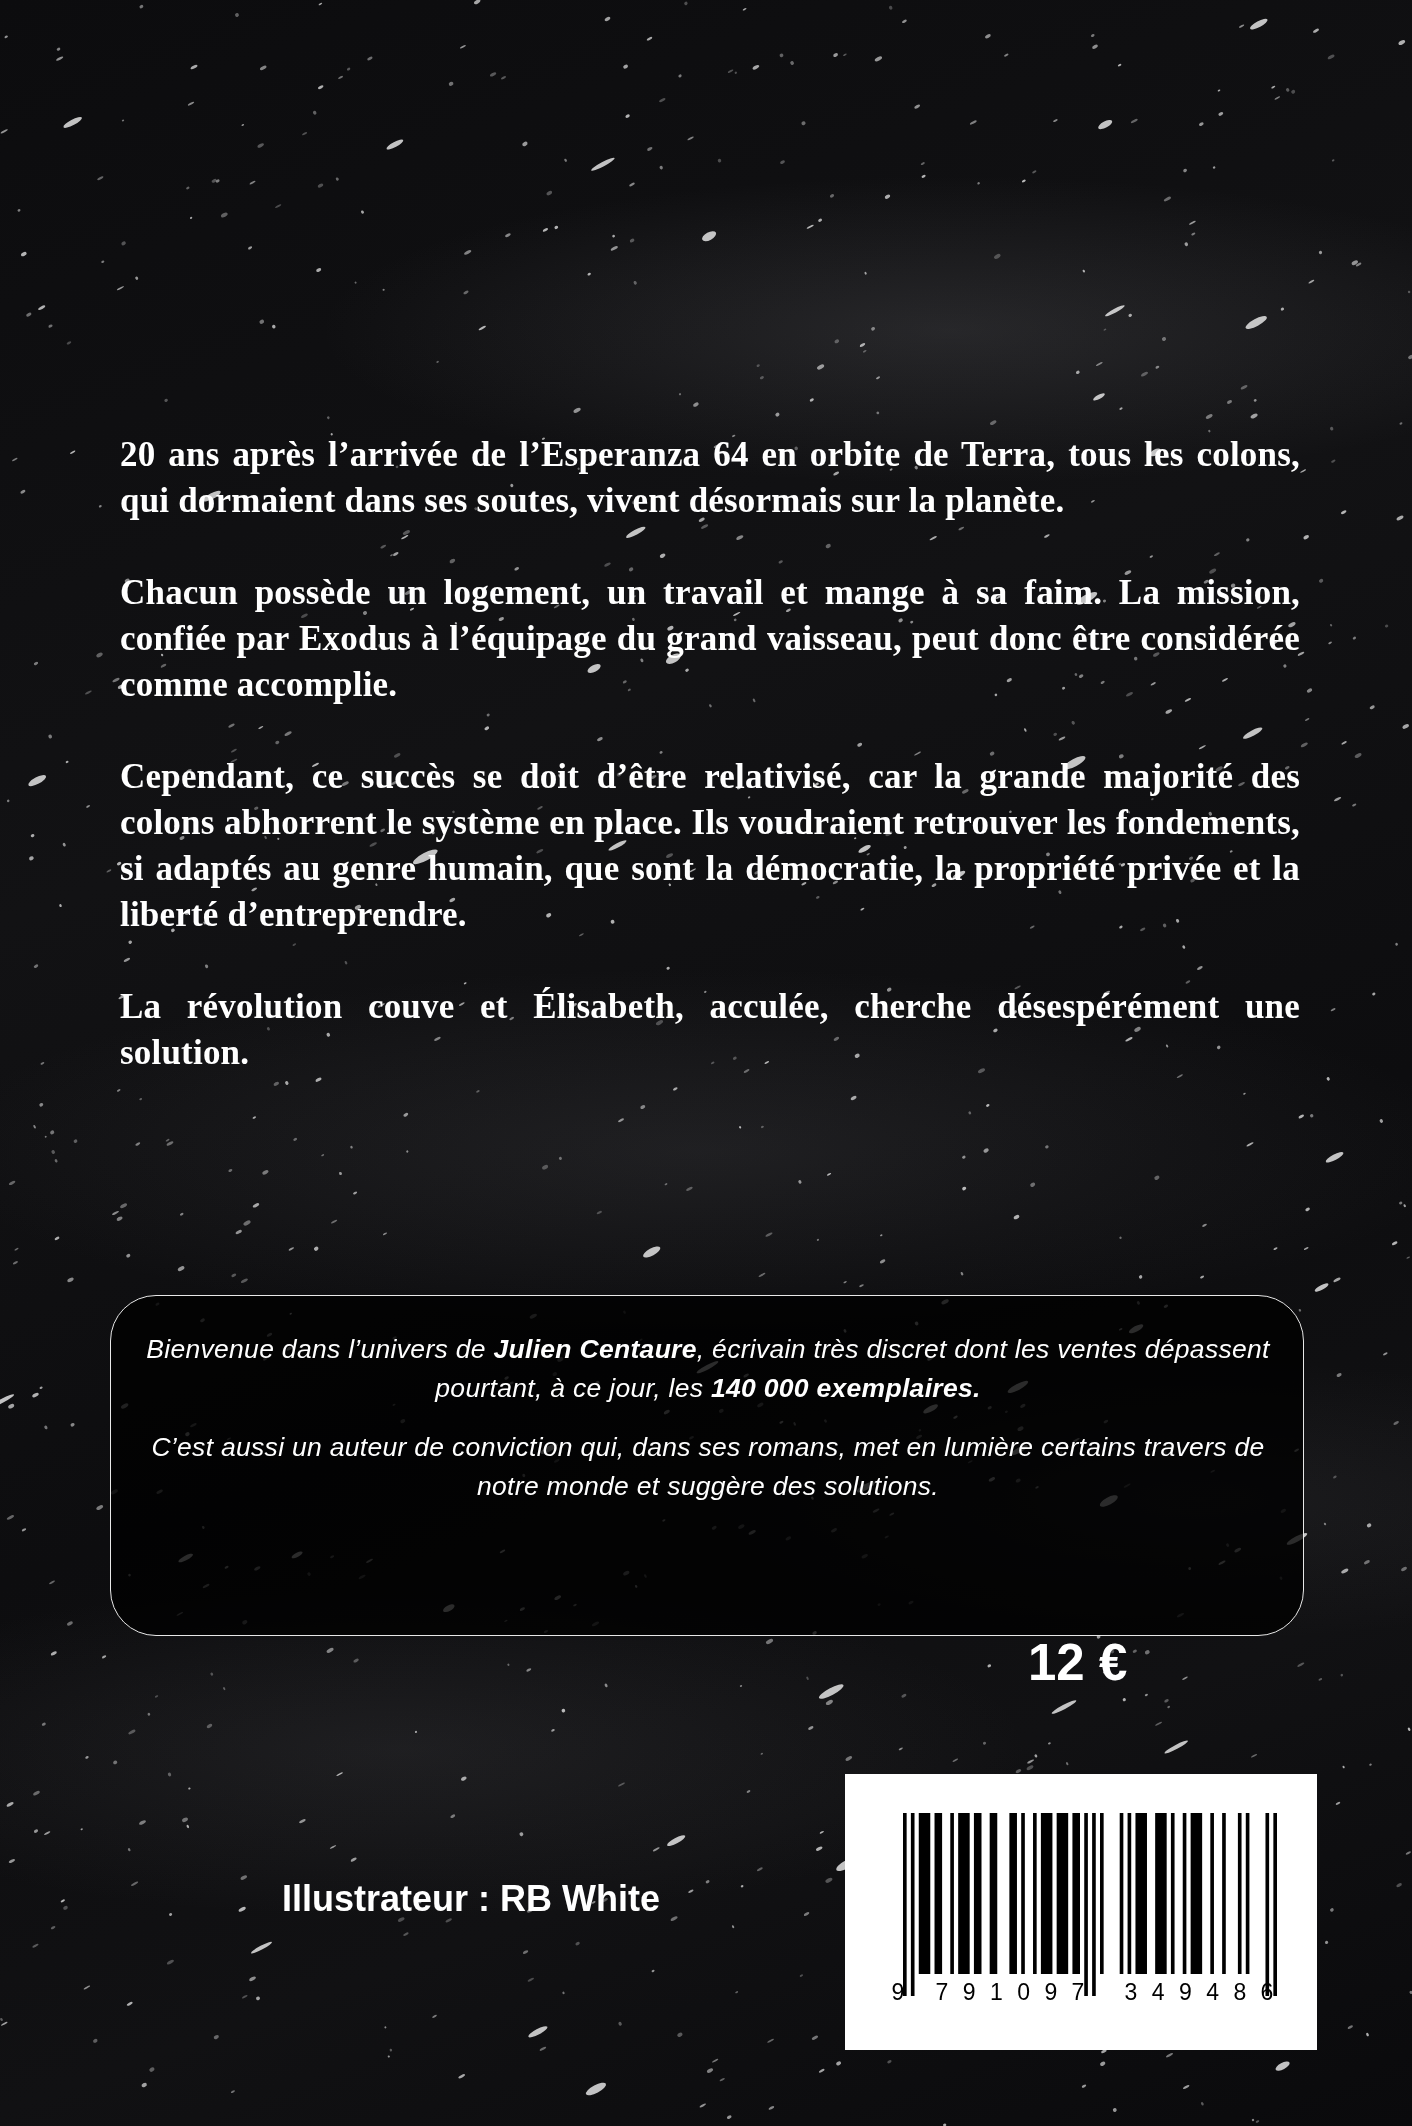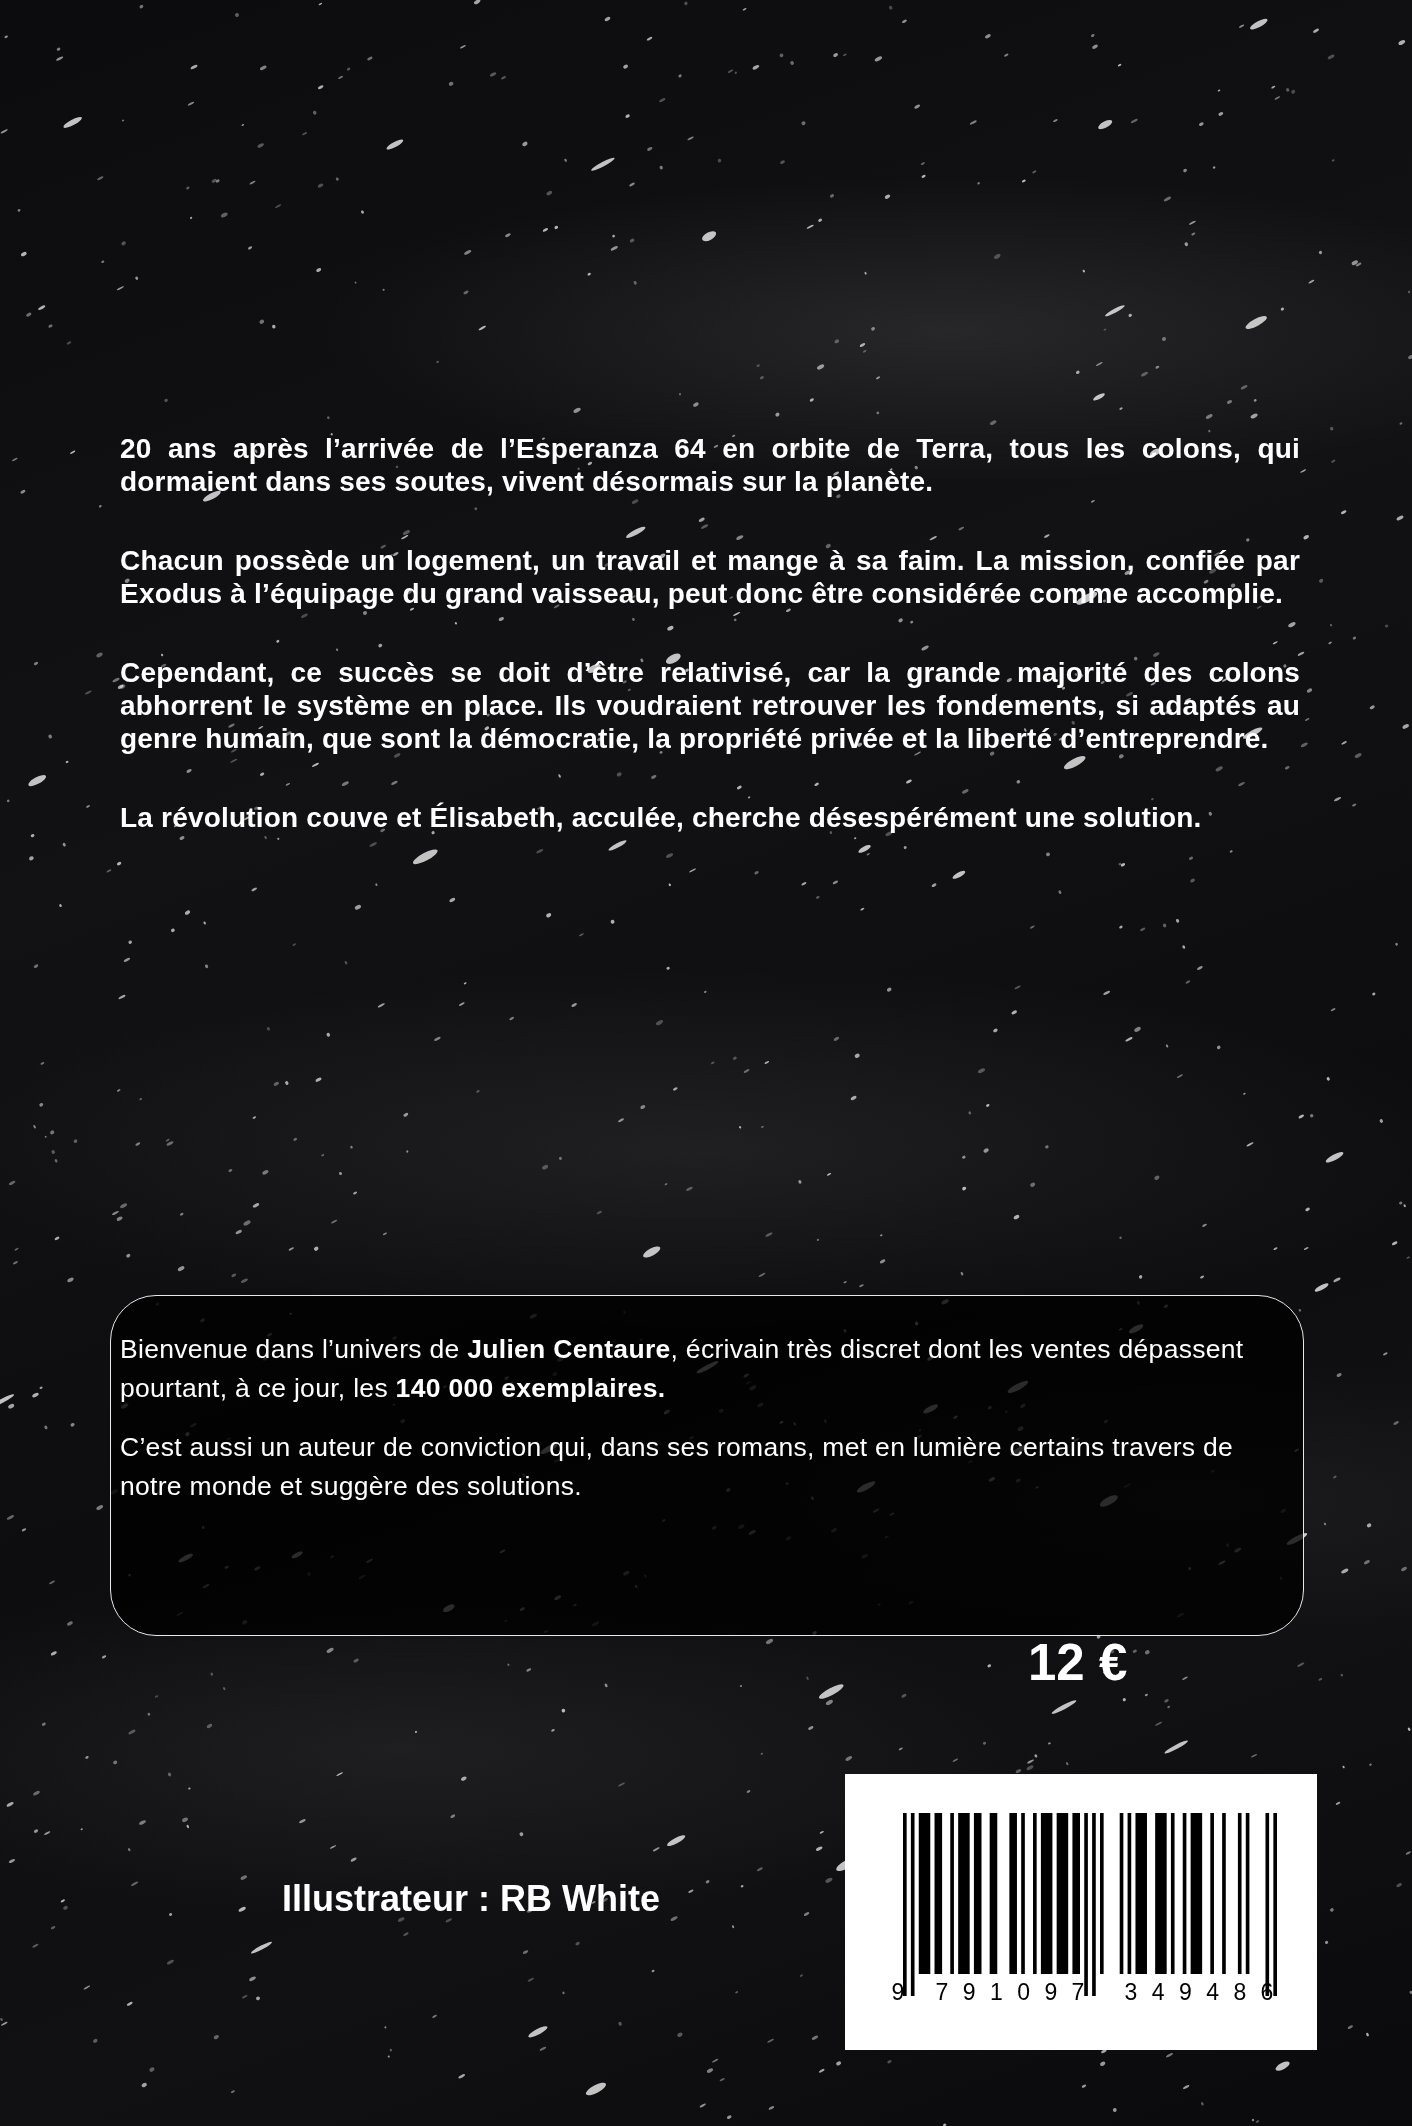--- a/index.html
+++ b/index.html
@@ -14,32 +14,32 @@
     background:
       radial-gradient(ellipse 900px 220px at 950px 330px, rgba(120,120,125,0.22), rgba(0,0,0,0) 70%),
       radial-gradient(ellipse 1100px 260px at 700px 1150px, rgba(110,110,115,0.18), rgba(0,0,0,0) 70%),
       radial-gradient(ellipse 900px 240px at 400px 1750px, rgba(110,110,115,0.16), rgba(0,0,0,0) 70%),
       radial-gradient(ellipse 700px 200px at 1200px 1500px, rgba(100,100,105,0.14), rgba(0,0,0,0) 70%),
       linear-gradient(160deg, #0c0c0e 0%, #121214 35%, #0d0d0f 60%, #111113 80%, #0a0a0c 100%);
   }
   .bg svg { position: absolute; inset: 0; }
   .body-text {
     position: absolute; left: 120px; top: 432px; width: 1180px;
-    font-size: 28px; font-weight: 700; line-height: 33px;
-    text-align: justify; letter-spacing: 0.2px;
+    font-size: 35px; font-weight: 700; line-height: 46px;
+    text-align: justify; letter-spacing: 0.2px; font-family: Liberation Serif, serif;
   }
   .body-text p { margin: 0 0 46px 0; }
   .bio-box {
     position: absolute; left: 110px; top: 1295px; width: 1194px; height: 341px;
     border: 1.5px solid #e8e8e8; border-radius: 46px; box-sizing: border-box;
     background: rgba(0,0,0,0.78);
   }
   .bio-text {
     position: absolute; left: 120px; top: 1330px; width: 1176px;
-    font-size: 26.5px; font-weight: 400;
+    text-align: center; font-style: italic; font-size: 26.5px; font-weight: 400;
     line-height: 38.5px; letter-spacing: 0.3px;
   }
   .bio-text p { margin: 0 0 21px 0; }
   .bio-text b { font-weight: 700; }
   .price {
     position: absolute; left: 1028px; top: 1633px; font-size: 51px; font-weight: 700;
   }
   .barcode-box {
     position: absolute; left: 845px; top: 1774px; width: 472px; height: 276px; background: #ffffff;
   }

